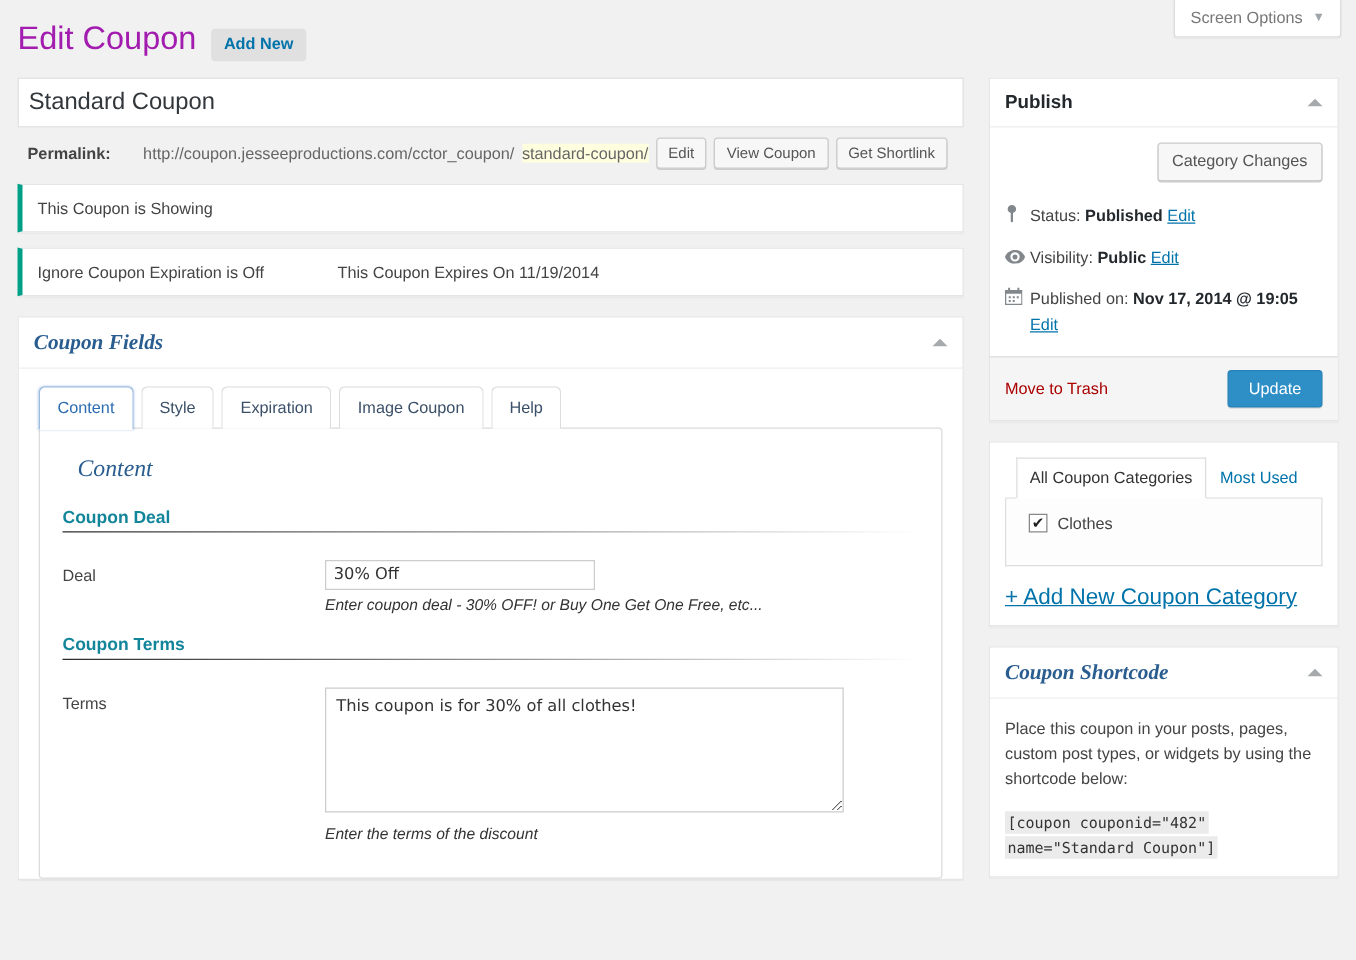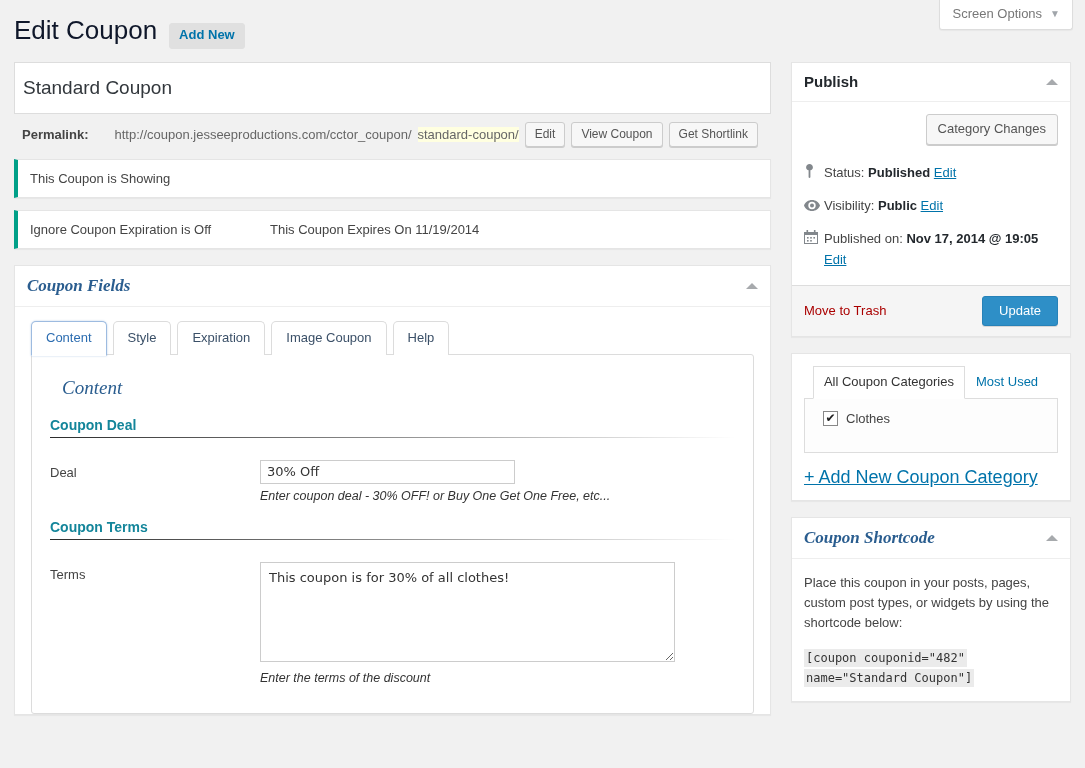--- a/index.html
+++ b/index.html
@@ -40,21 +40,21 @@
   .page-head {
     position: absolute;
     top: 14px; left: 14px;
     display: flex;
     align-items: baseline;
     gap: 12px;
   }
   .page-title {
     font-size: 26px;
     font-weight: 400;
-    color: #0f172a;
+    color: #a21caf;
     line-height: 1.3;
     margin: 0;
     padding: 0;
   }
   .add-new-btn {
     display: inline-block;
     font-size: 13px;
     font-weight: 600;
     color: #0073aa;
     background: #e0e0e0;
@@ -75,21 +75,21 @@
   .side-col {
     position: absolute;
     top: 62px; left: 791px;
     width: 280px;
   }
 
   
   .title-input {
     display: block;
     width: 100%;
-    height: 52px;
+    height: 40px;
     font-size: 19px;
     font-family: "Liberation Sans", sans-serif;
     color: #32373c;
     padding: 3px 8px;
     border: 1px solid #ddd;
     background: #fff;
     border-radius: 0;
     outline: none;
   }
 
@@ -241,21 +241,21 @@
   }
   .field-label {
     width: 210px;
     font-size: 13px;
     color: #444;
     padding-top: 5px;
     flex: none;
   }
   .field-control { flex: 1; }
   .text-input {
-    width: 255px;
+    width: 216px;
     height: 24px;
     padding: 2px 6px;
     border: 1px solid #ccc;
     font-size: 13px;
     font-family: "DejaVu Sans", sans-serif;
     color: #333;
     background: #fff;
     outline: none;
   }
   .textarea-input {

